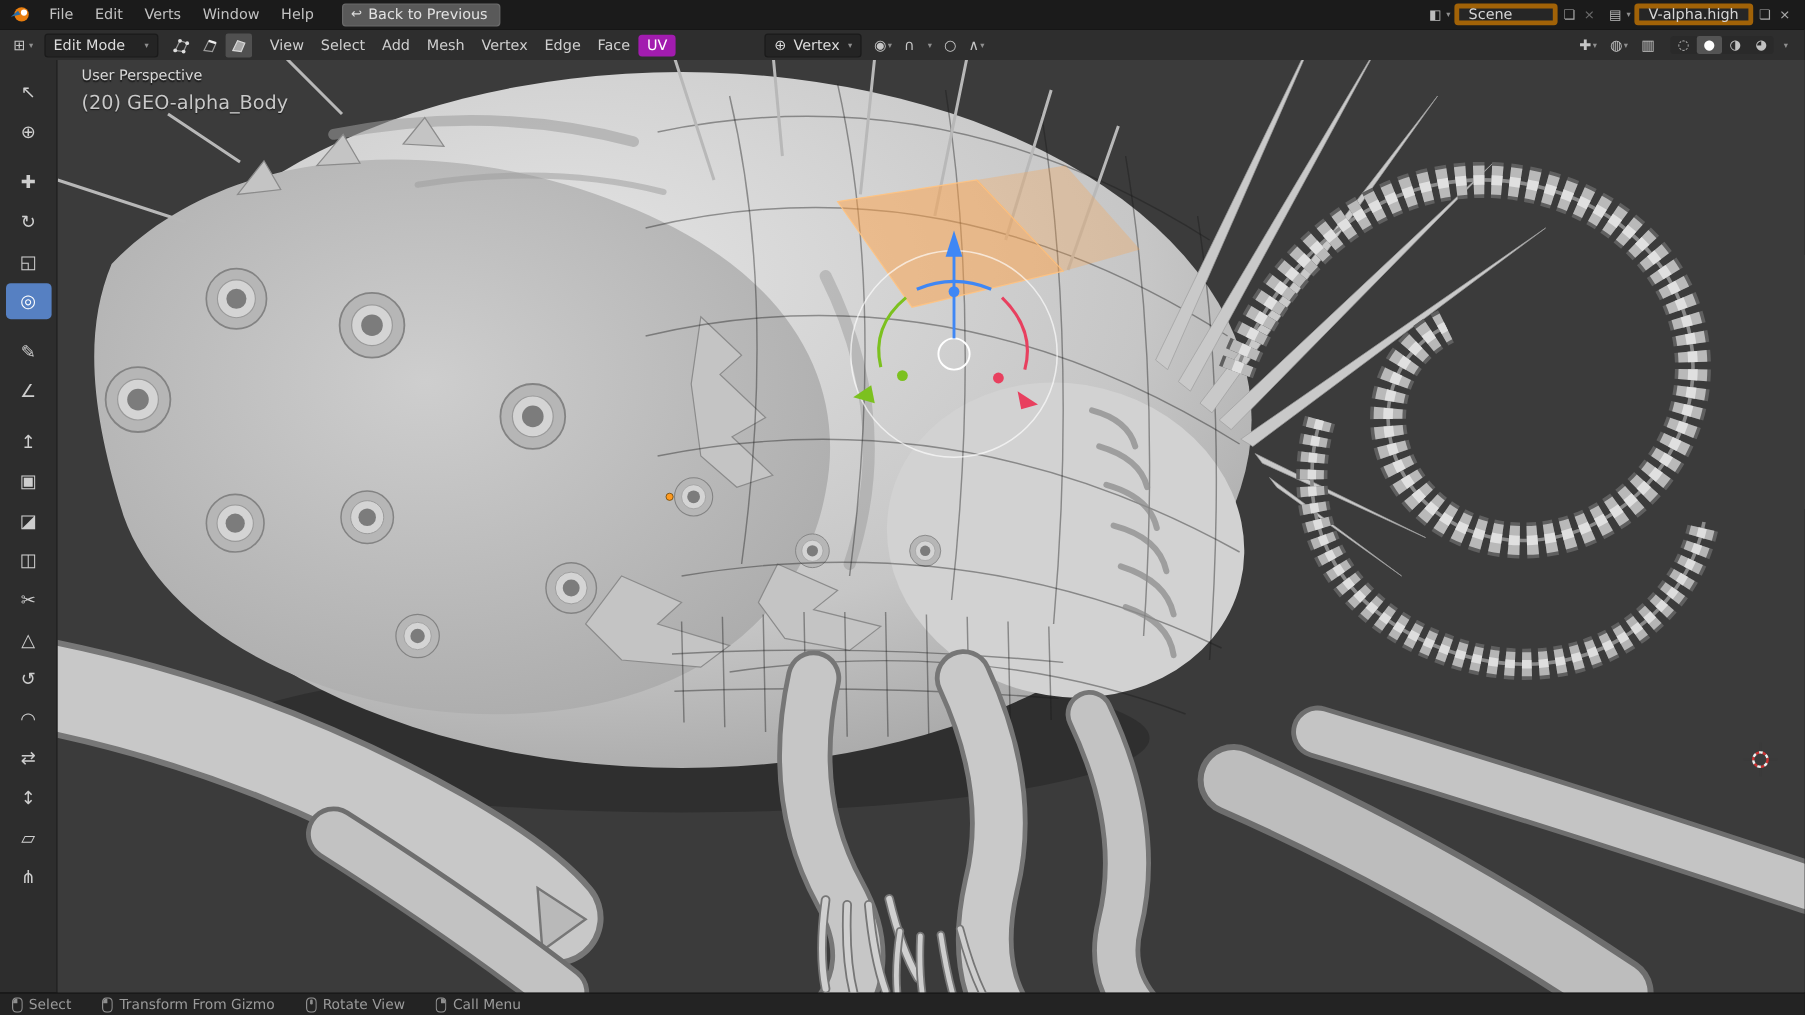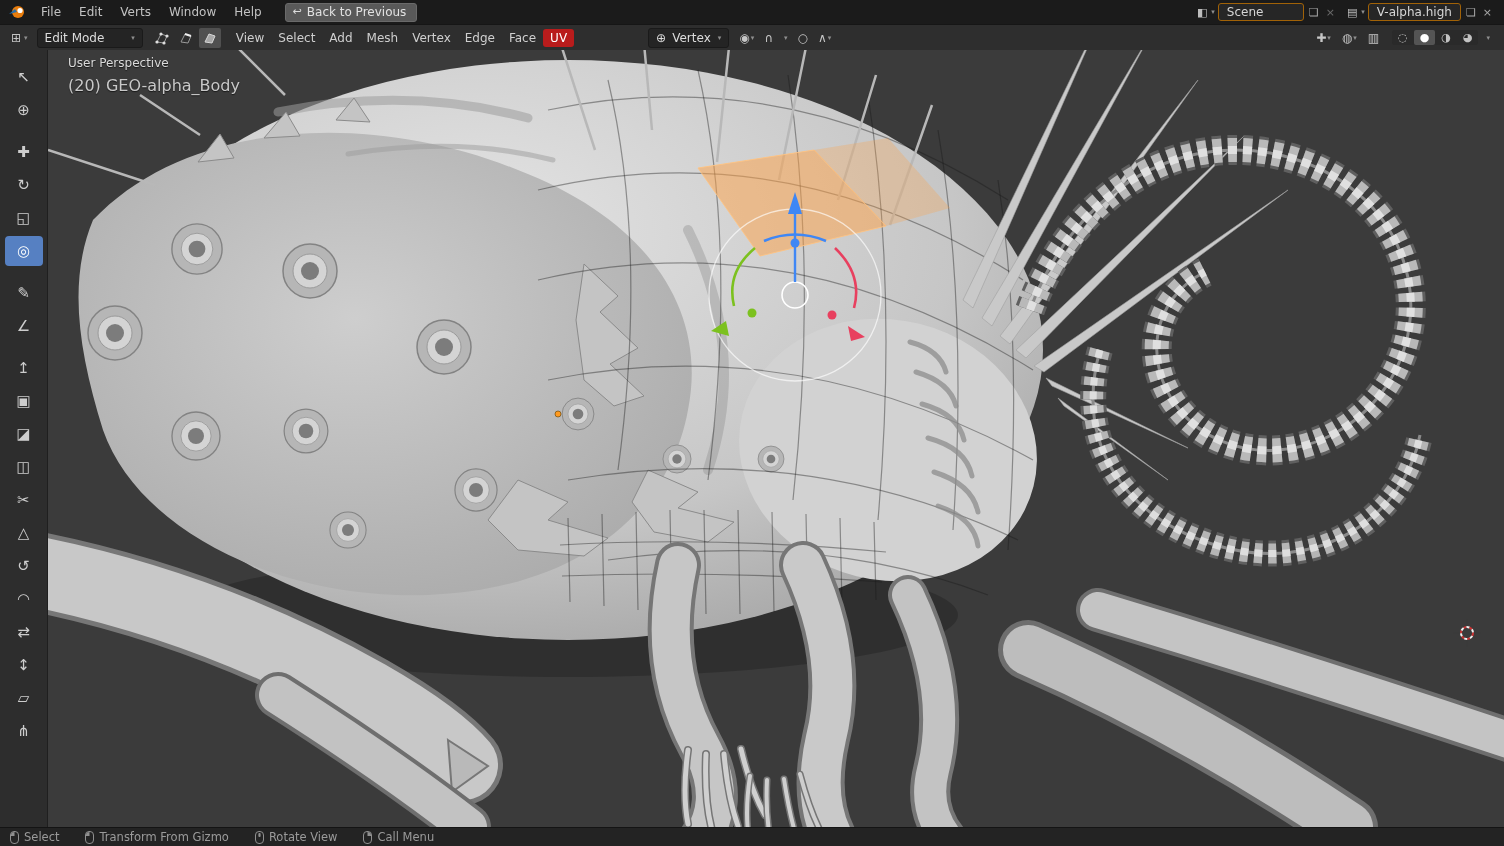--- a/index.html
+++ b/index.html
@@ -10,34 +10,34 @@
   
   .topbar { height:24px; background:#1b1b1b; display:flex; align-items:center; color:#c2c2c2; font-size:12px; padding:6px 6px; flex:0 0 auto; }
   .logo { width:20px; height:18px; margin:0 4px 0 2px; display:flex; align-items:center; }
   .menu-item { padding:0 9px; line-height:24px; cursor:default; }
   .back-btn { margin-left:14px; background:#595959; border:1px solid #6a6a6a; border-radius:3px; padding:1px 10px 2px 7px; color:#e2e2e2; display:flex; align-items:center; gap:5px; font-size:12px; }
   .back-icon { font-size:11px; color:#dcdcdc; }
   .topbar-right { margin-left:auto; display:flex; align-items:center; gap:10px; padding-right:4px; }
   .selector { display:flex; align-items:center; gap:3px; }
   .sel-icon { font-size:11px; color:#bdbdbd; }
   .caret { font-size:7px; color:#8f8f8f; margin-left:1px; }
-  .sel-value { background:#262626; border:1px solid #a16207; border-radius:3px; color:#d6d6d6; font-size:12px; padding:1px 8px; min-width:86px; height:18px; display:flex; align-items:center; }
+  .sel-value { background:#262626; border:4px solid #a16207; border-radius:3px; color:#d6d6d6; font-size:12px; padding:1px 8px; min-width:86px; height:18px; display:flex; align-items:center; }
   .mini-btn { color:#a8a8a8; font-size:11px; padding:0 2px; }
   .mini-btn.dim { color:#6a6a6a; }
 
   
   .header { height:26px; background:#2e2e2e; display:flex; align-items:center; color:#cfcfcf; font-size:12px; padding:0 6px; flex:0 0 auto; border-top:1px solid #161616; }
   .editor-btn { display:flex; align-items:center; gap:2px; padding:0 5px; color:#c6c6c6; }
-  .field { background:#242424; border:1px solid #1a1a1a; border-radius:3px; height:20px; display:flex; align-items:center; gap:26px; padding:0 7px; color:#dcdcdc; margin:0 4px; }
+  .field { background:#242424; border:1px solid #1a1a1a; border-radius:3px; height:20px; display:flex; align-items:center; gap:15px; padding:0 7px; color:#dcdcdc; margin:0 4px; }
   .mode-toggles { display:flex; gap:2px; margin:0 8px 0 4px; }
   .mtoggle { width:22px; height:20px; display:flex; align-items:center; justify-content:center; border-radius:2px; background:transparent; }
   .mtoggle.active { background:#505050; }
   .hmenu { display:flex; }
   .hmenu span { padding:2px 7px; border-radius:3px; }
-  .hmenu span.active { background:#b91c1c; color:#fff; }
+  .hmenu span.active { background:#a21caf; color:#fff; }
   .center-tools { display:flex; align-items:center; margin-left:70px; gap:2px; }
   .icon-btn { display:inline-flex; align-items:center; color:#c6c6c6; font-size:12px; padding:0 4px; height:20px; }
   .right-tools { margin-left:auto; display:flex; align-items:center; gap:3px; padding-right:4px; }
   .shade-group { display:flex; align-items:center; background:#2a2a2a; border-radius:3px; margin-left:6px; }
   .shade-btn { padding:1px 6px; font-size:11px; color:#c2c2c2; border-radius:2px; }
   .shade-btn.active { background:#545454; color:#fff; }
 
   
   .main { flex:1 1 auto; display:flex; min-height:0; }
   .toolbar { width:48px; background:#2d2d2d; border-right:1px solid #1f1f1f; display:flex; flex-direction:column; align-items:center; padding-top:12px; gap:3px; flex:0 0 auto; }

